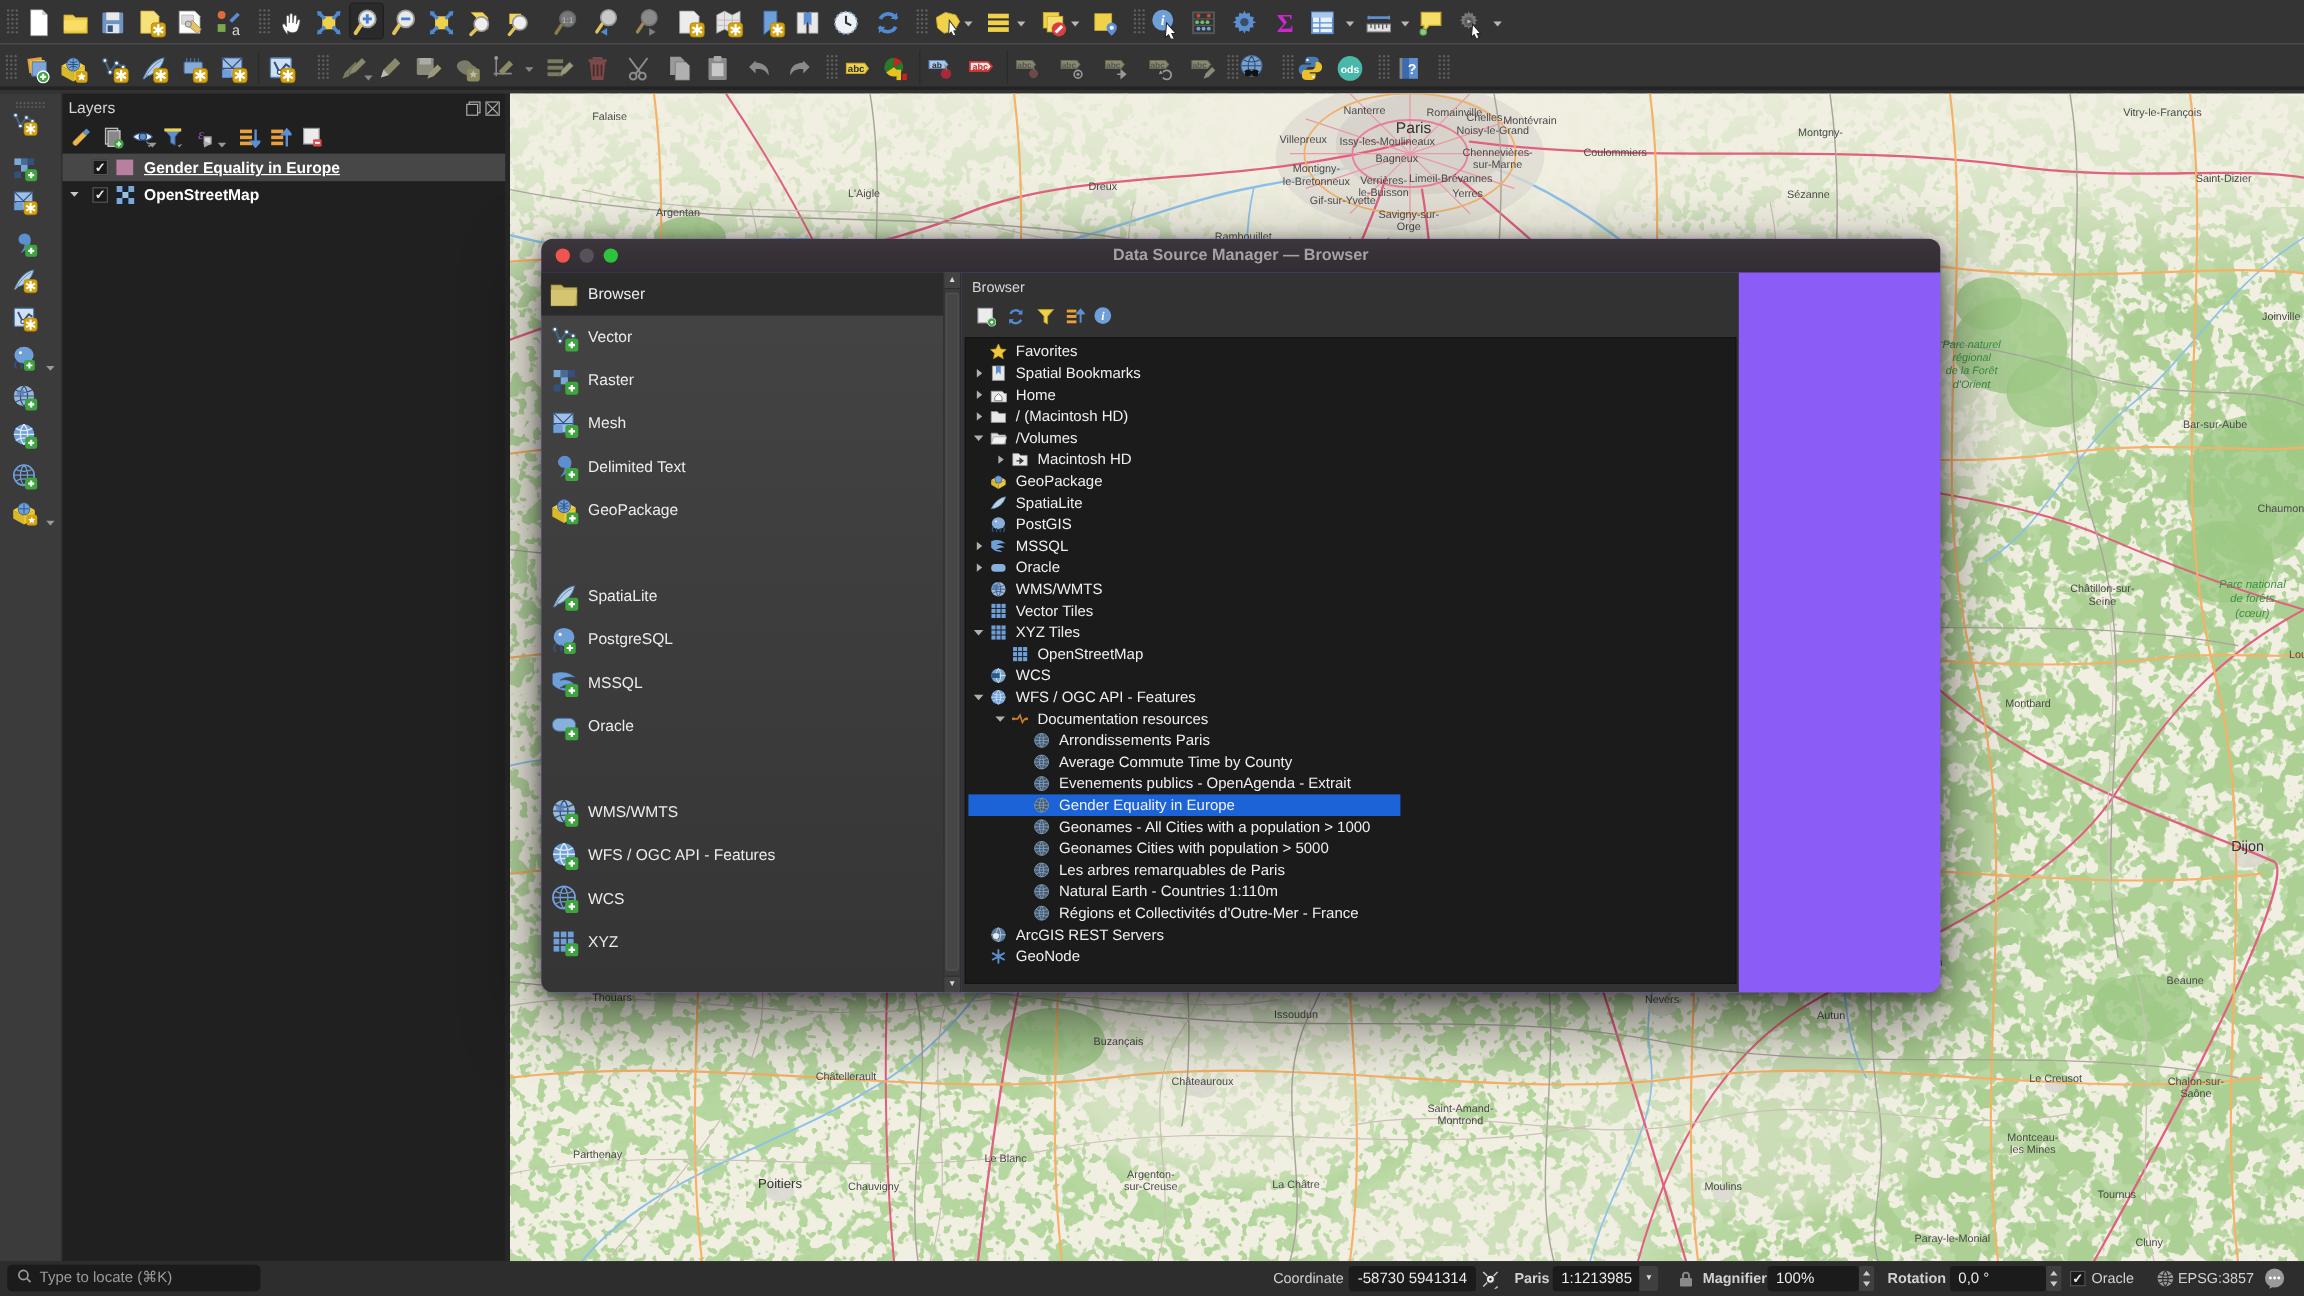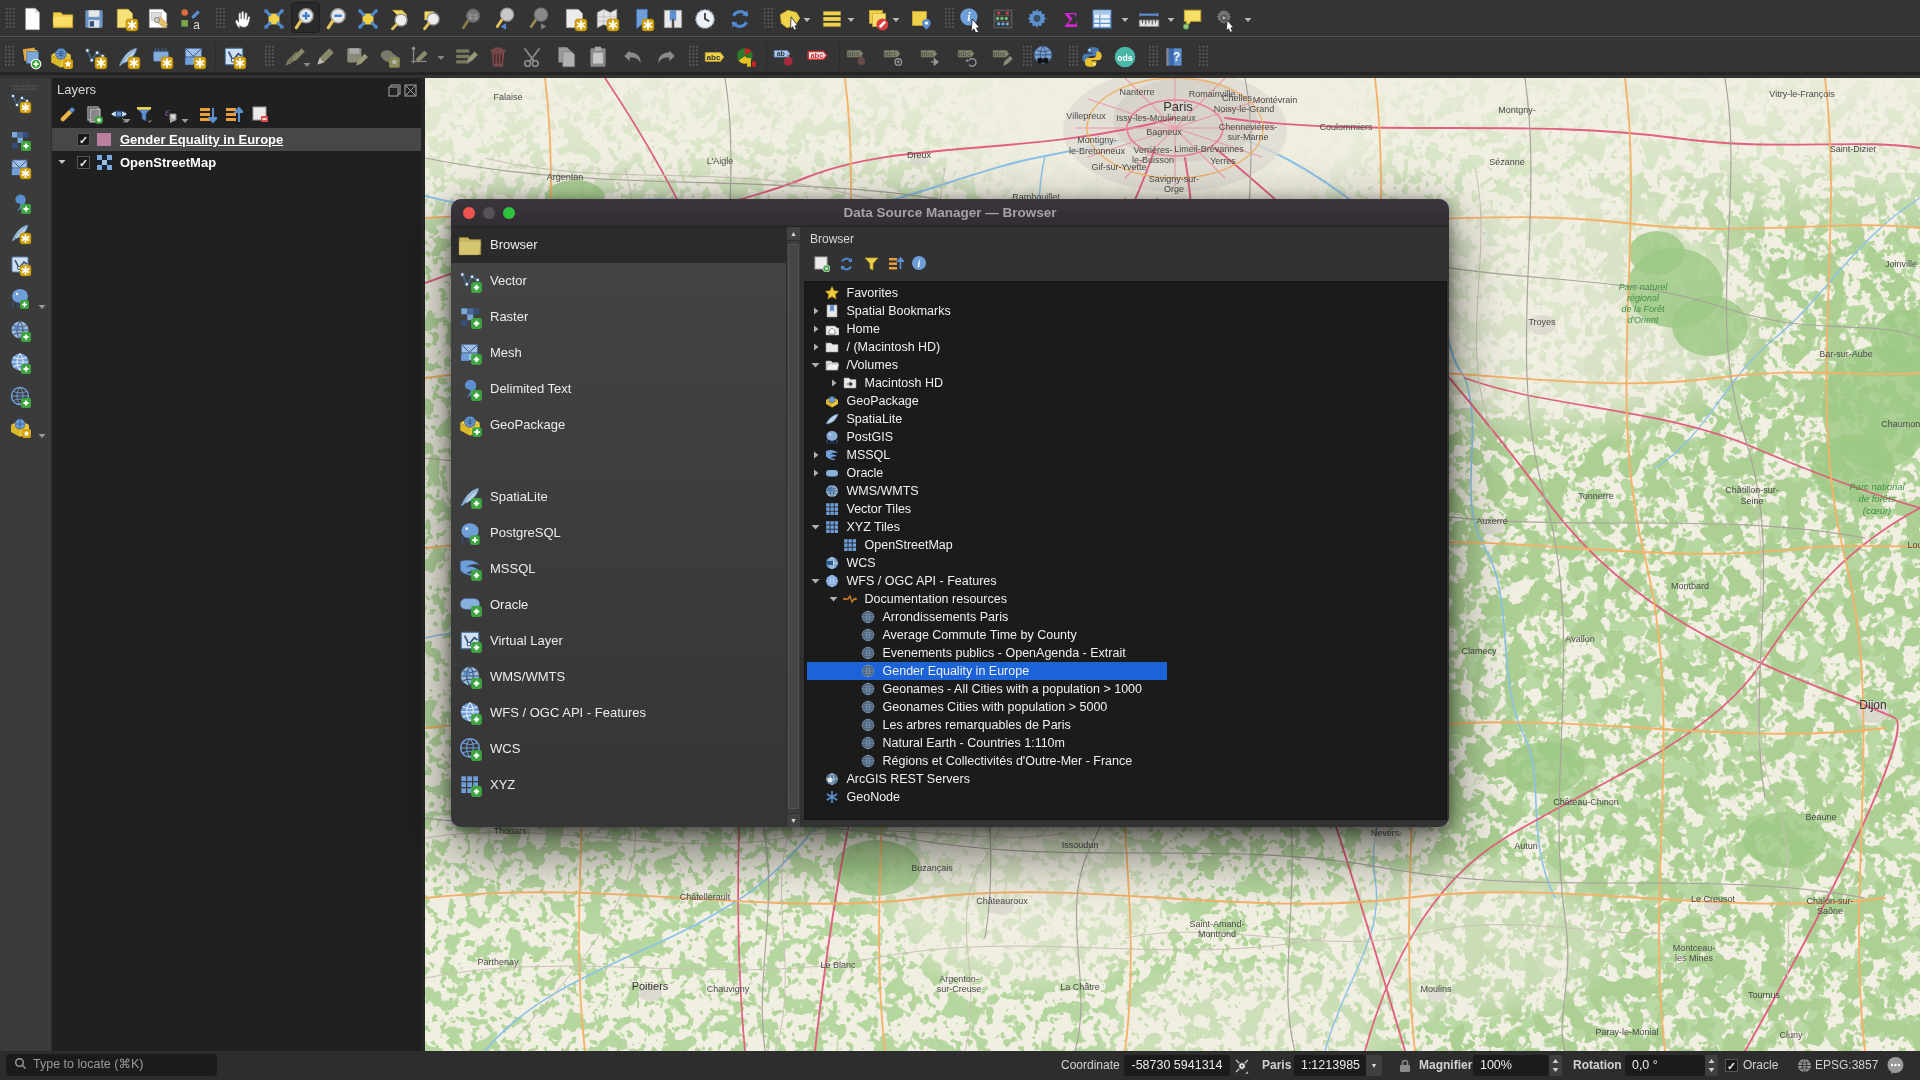--- a/index.html
+++ b/index.html
@@ -6,21 +6,21 @@
 .ic>svg{display:block}
 .pressbox{position:absolute;background:#2a2a2a;border:1px solid #1f1f1f;border-radius:4px}
 .vsep{position:absolute;width:1px;background:#2a2a2a}
 #toolbar{position:absolute;left:0;top:0;width:1920px;height:75px;background:#343434;border-bottom:3px solid #242424}
 #tb1{position:absolute;left:0;top:0;width:1920px;height:37px;border-bottom:1px solid #525252}
 #sidebar{position:absolute;left:0;top:78px;width:52px;height:973px;background:#3b3b3b;border-right:1px solid #2e2e2e}
 #layers{position:absolute;left:52px;top:78px;width:369px;height:973px;background:#202020}
 #mapgap{position:absolute;left:421px;top:78px;width:4px;height:973px;background:#272727}
 #map{position:absolute;left:425px;top:78px;width:1495px;height:973px;background:#f1efe2;overflow:hidden}
 #statusbar{position:absolute;left:0;top:1051px;width:1920px;height:29px;background:#2d2d2d;font-size:12px;color:#d8d8d8}
-#dialog{position:absolute;left:451px;top:199px;width:998px;height:628px;border-radius:10px;background:#8b5cf6;box-shadow:0 22px 60px rgba(0,0,0,.6),0 3px 14px rgba(0,0,0,.45);overflow:hidden}
+#dialog{position:absolute;left:451px;top:199px;width:1166px;height:628px;border-radius:10px;background:#8b5cf6;box-shadow:0 22px 60px rgba(0,0,0,.6),0 3px 14px rgba(0,0,0,.45);overflow:hidden}
 #dlg-title{position:absolute;left:0;top:0;width:100%;height:28px;background:linear-gradient(#3c363c,#322d33);border-bottom:1px solid #222;color:#a5a1a5;font-weight:bold;font-size:13.5px;text-align:center;line-height:28px}
 .tl{position:absolute;top:8px;width:12px;height:12px;border-radius:50%}
 #dlg-left{position:absolute;left:0;top:28px;width:335px;height:600px;background:linear-gradient(#444,#353535)}
 .dlrow{position:absolute;left:0;width:100%;height:36px}
 .dlrow.sel{background:#2b2b2b}
 .dlrow .lbl{position:absolute;left:39px;top:0;line-height:36px;font-size:13px;color:#ececec}
 .dlrow svg{position:absolute;left:6px;top:5px}
 #dlg-scroll{position:absolute;left:335px;top:28px;width:15px;height:600px;background:#3c3c3c;border-left:1px solid #2e2e2e;border-right:1px solid #2e2e2e}
 #dlg-right{position:absolute;left:350px;top:28px;width:648px;height:600px;background:#323232}
 #tree{position:absolute;left:2.5px;top:54px;width:643px;height:539px;background:#1b1b1b;border:1px solid #141414}
@@ -1427,30 +1427,20 @@
         <div class="lbl">MSSQL</div>
       </div>
       <div class="dlrow" style="top:360px">
         <svg width="26" height="26" viewBox="0 0 24 24">
           <rect x="3" y="6" width="18" height="10" rx="5" fill="#88b0dc" stroke="#4a6a9a" stroke-width="0.8"></rect>
           <rect x="13" y="13" width="10" height="10" rx="2" fill="#3fa43f"></rect>
           <path d="M15.5 18h5M18 15.5v5" stroke="#fff" stroke-width="1.8"></path>
         </svg>
         <div class="lbl">Oracle</div>
       </div>
-      <div class="dlrow" style="top:396px">
-        <svg width="26" height="26" viewBox="0 0 24 24">
-          <rect x="4" y="4" width="16" height="15" rx="1" fill="#cfe0f2" stroke="#5580aa" stroke-width="1"></rect>
-          <path d="M7 7l4 8 5-6 3 2" fill="none" stroke="#35507a" stroke-width="1.6"></path>
-          <circle cx="11" cy="15" r="1.6" fill="#fff" stroke="#35507a"></circle>
-          <rect x="13" y="13" width="10" height="10" rx="2" fill="#3fa43f"></rect>
-          <path d="M15.5 18h5M18 15.5v5" stroke="#fff" stroke-width="1.8"></path>
-        </svg>
-        <div class="lbl">Virtual Layer</div>
-      </div>
       <div class="dlrow" style="top:432px">
         <svg width="26" height="26" viewBox="0 0 24 24">
           <circle cx="12" cy="11" r="8.5" fill="#9ab8d8"></circle>
           <path d="M3.5 11h17M12 2.5c-4 4.5-4 12.5 0 17M12 2.5c4 4.5 4 12.5 0 17M5 6c4 2.5 10 2.5 14 0M5 16c4-2.5 10-2.5 14 0" stroke="#35507a" stroke-width="1" fill="none"></path>
           <path d="M6 6h6v5H6z" fill="#5580bb" opacity="0.7"></path>
           <rect x="13" y="13" width="10" height="10" rx="2" fill="#3fa43f"></rect>
           <path d="M15.5 18h5M18 15.5v5" stroke="#fff" stroke-width="1.8"></path>
         </svg>
         <div class="lbl">WMS/WMTS</div>
       </div>

